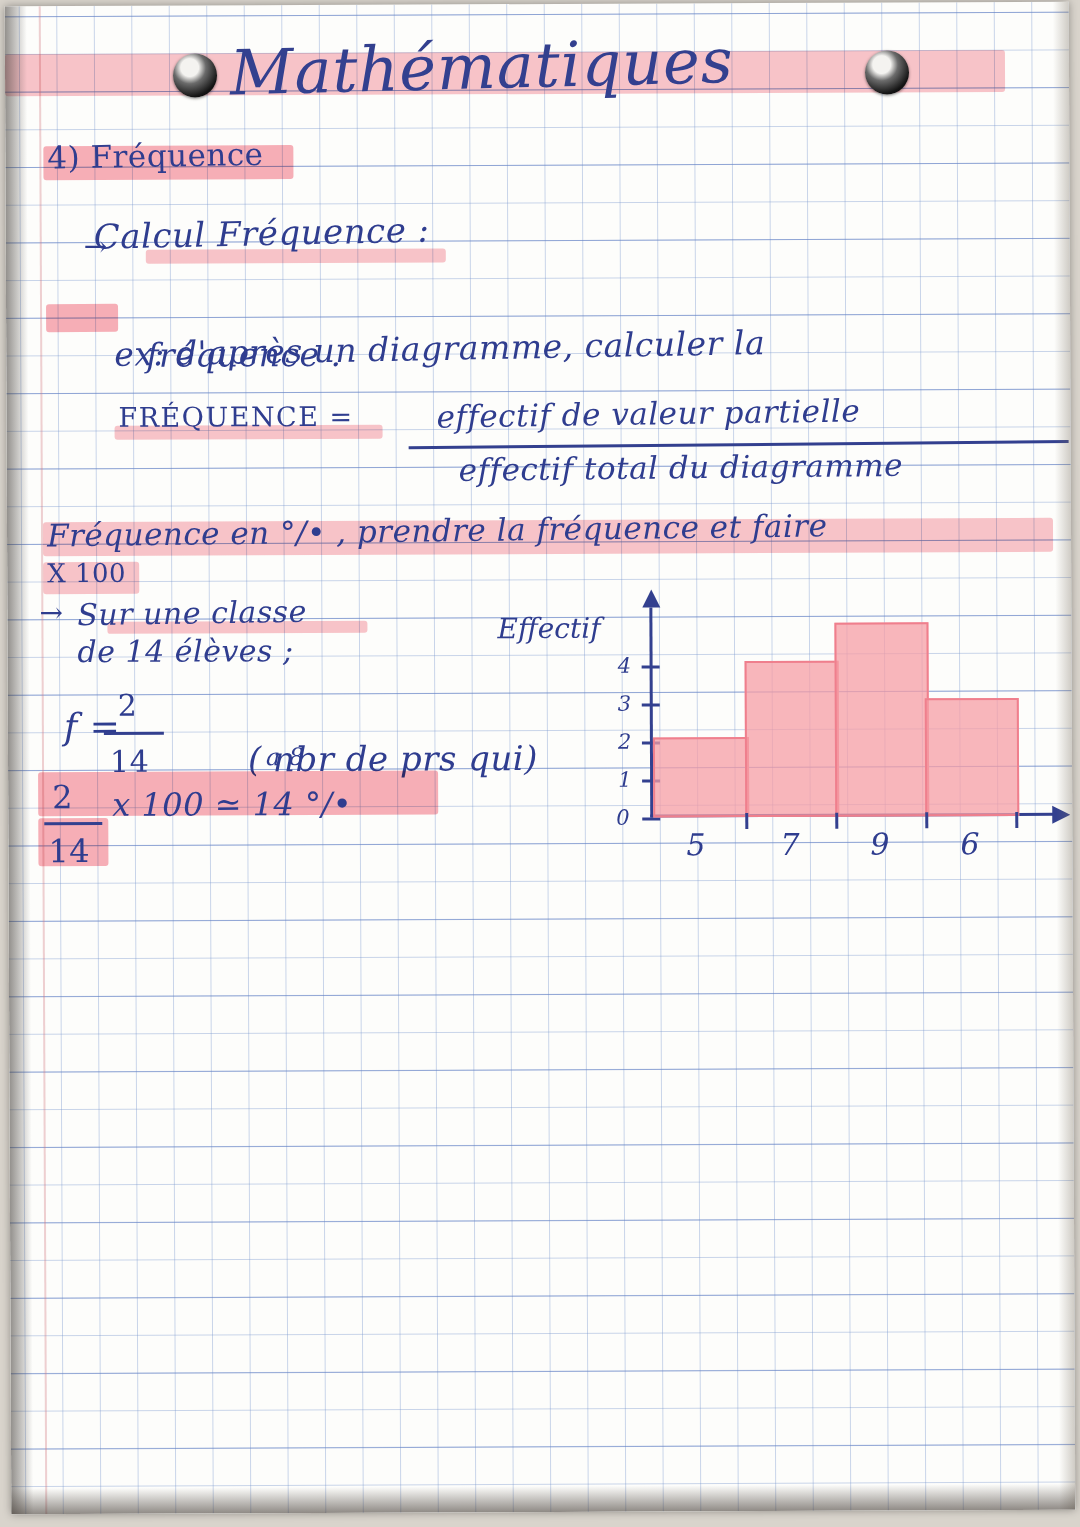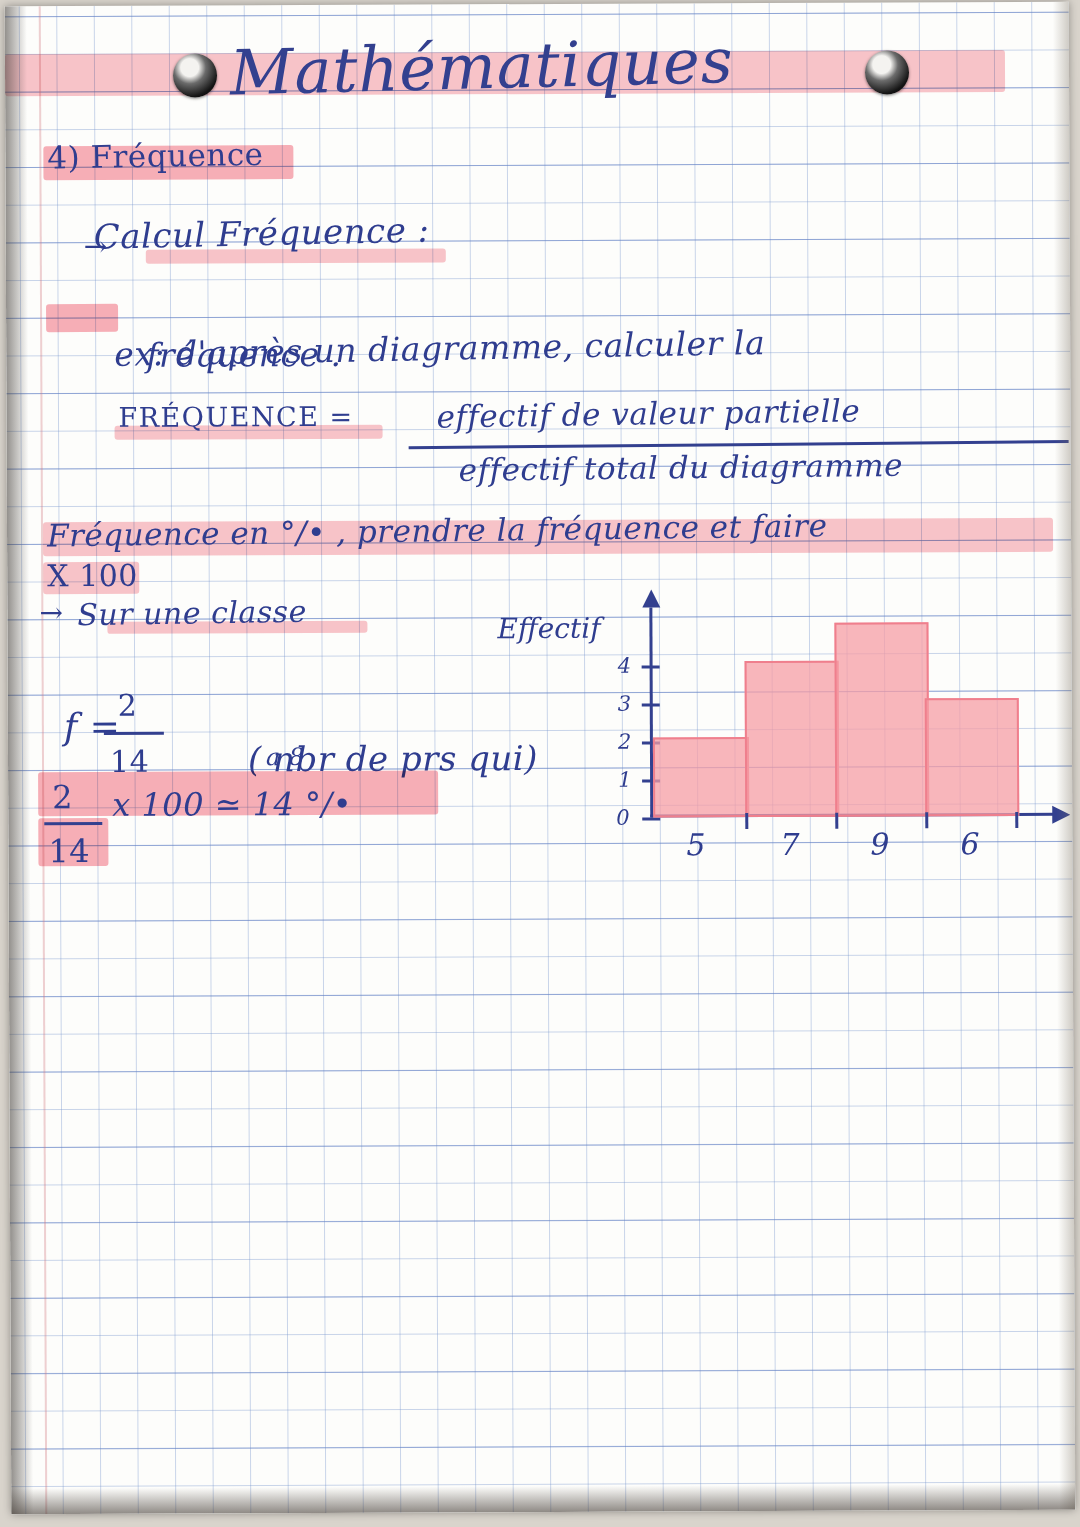--- a/index.html
+++ b/index.html
@@ -112,21 +112,21 @@
   .line3 { left: 42px; top: 286px; font-size: 33px; font-style: italic; transform: rotate(-0.8deg); }
   .line3b { left: 140px; top: 330px; font-size: 33px; font-style: italic; }
   .freq-label { left: 112px; top: 396px; font-size: 27px; letter-spacing: 1.5px; }
   .frac-num { left: 430px; top: 392px; font-size: 31px; font-style: italic; transform: rotate(-0.6deg); }
   .frac-den { left: 452px; top: 446px; font-size: 31px; font-style: italic; transform: rotate(-0.4deg); }
   .frac-bar {
     position: absolute; left: 402px; top: 440px; width: 660px; height: 3px;
     background: #33408f; transform: rotate(-0.3deg);
   }
   .line4 { left: 40px; top: 508px; font-size: 31px; font-style: italic; transform: rotate(-0.5deg); }
-  .line5 { left: 40px; top: 552px; font-size: 30px; }
+  .line5 { left: 40px; top: 552px; font-size: 26px; }
   .line6 { left: 70px; top: 590px; font-size: 30px; font-style: italic; transform: rotate(-0.6deg); }
   .line7 { left: 70px; top: 628px; font-size: 30px; font-style: italic; }
   .arrow2 { left: 32px; top: 590px; font-size: 28px; }
 
   .fcalc { left: 56px; top: 700px; font-size: 36px; font-style: italic; }
   .fnum { left: 110px; top: 682px; font-size: 30px; }
   .fden { left: 102px; top: 738px; font-size: 30px; }
   .fbar { position: absolute; left: 96px; top: 726px; width: 60px; height: 3px; background: #33408f; }
   .paren { left: 172px; top: 694px; font-size: 34px; font-style: italic; }
   .paren-sub { left: 258px; top: 738px; font-size: 24px; font-style: italic; }
@@ -234,20 +234,21 @@
     <div class="hand frac-den">effectif total du diagramme</div>
 
     <div class="hl" style="left:36px; top:516px; width:1010px; height:34px;"></div>
     <div class="hl" style="left:36px; top:556px; width:96px; height:32px;"></div>
     <div class="hand line4">Fréquence en °/• , prendre la fréquence et faire</div>
     <div class="hand line5">X 100</div>
 
     <div class="hand arrow2">→</div>
     <div class="hl" style="left:100px; top:616px; width:260px; height:12px;"></div>
     <div class="hand line6">Sur une classe</div>
+    <div class="hand line7">de 14 élèves ;</div>
 
     <div class="hand fcalc">f =</div>
     <div class="hand fnum">2</div>
     <div class="fbar"></div>
     <div class="hand fden">14</div>
     <div class="hand paren">
       <span>( nbr de prs qui</span><span>)</span>
     </div>
     <div class="hand paren-sub">a 8</div>
 

